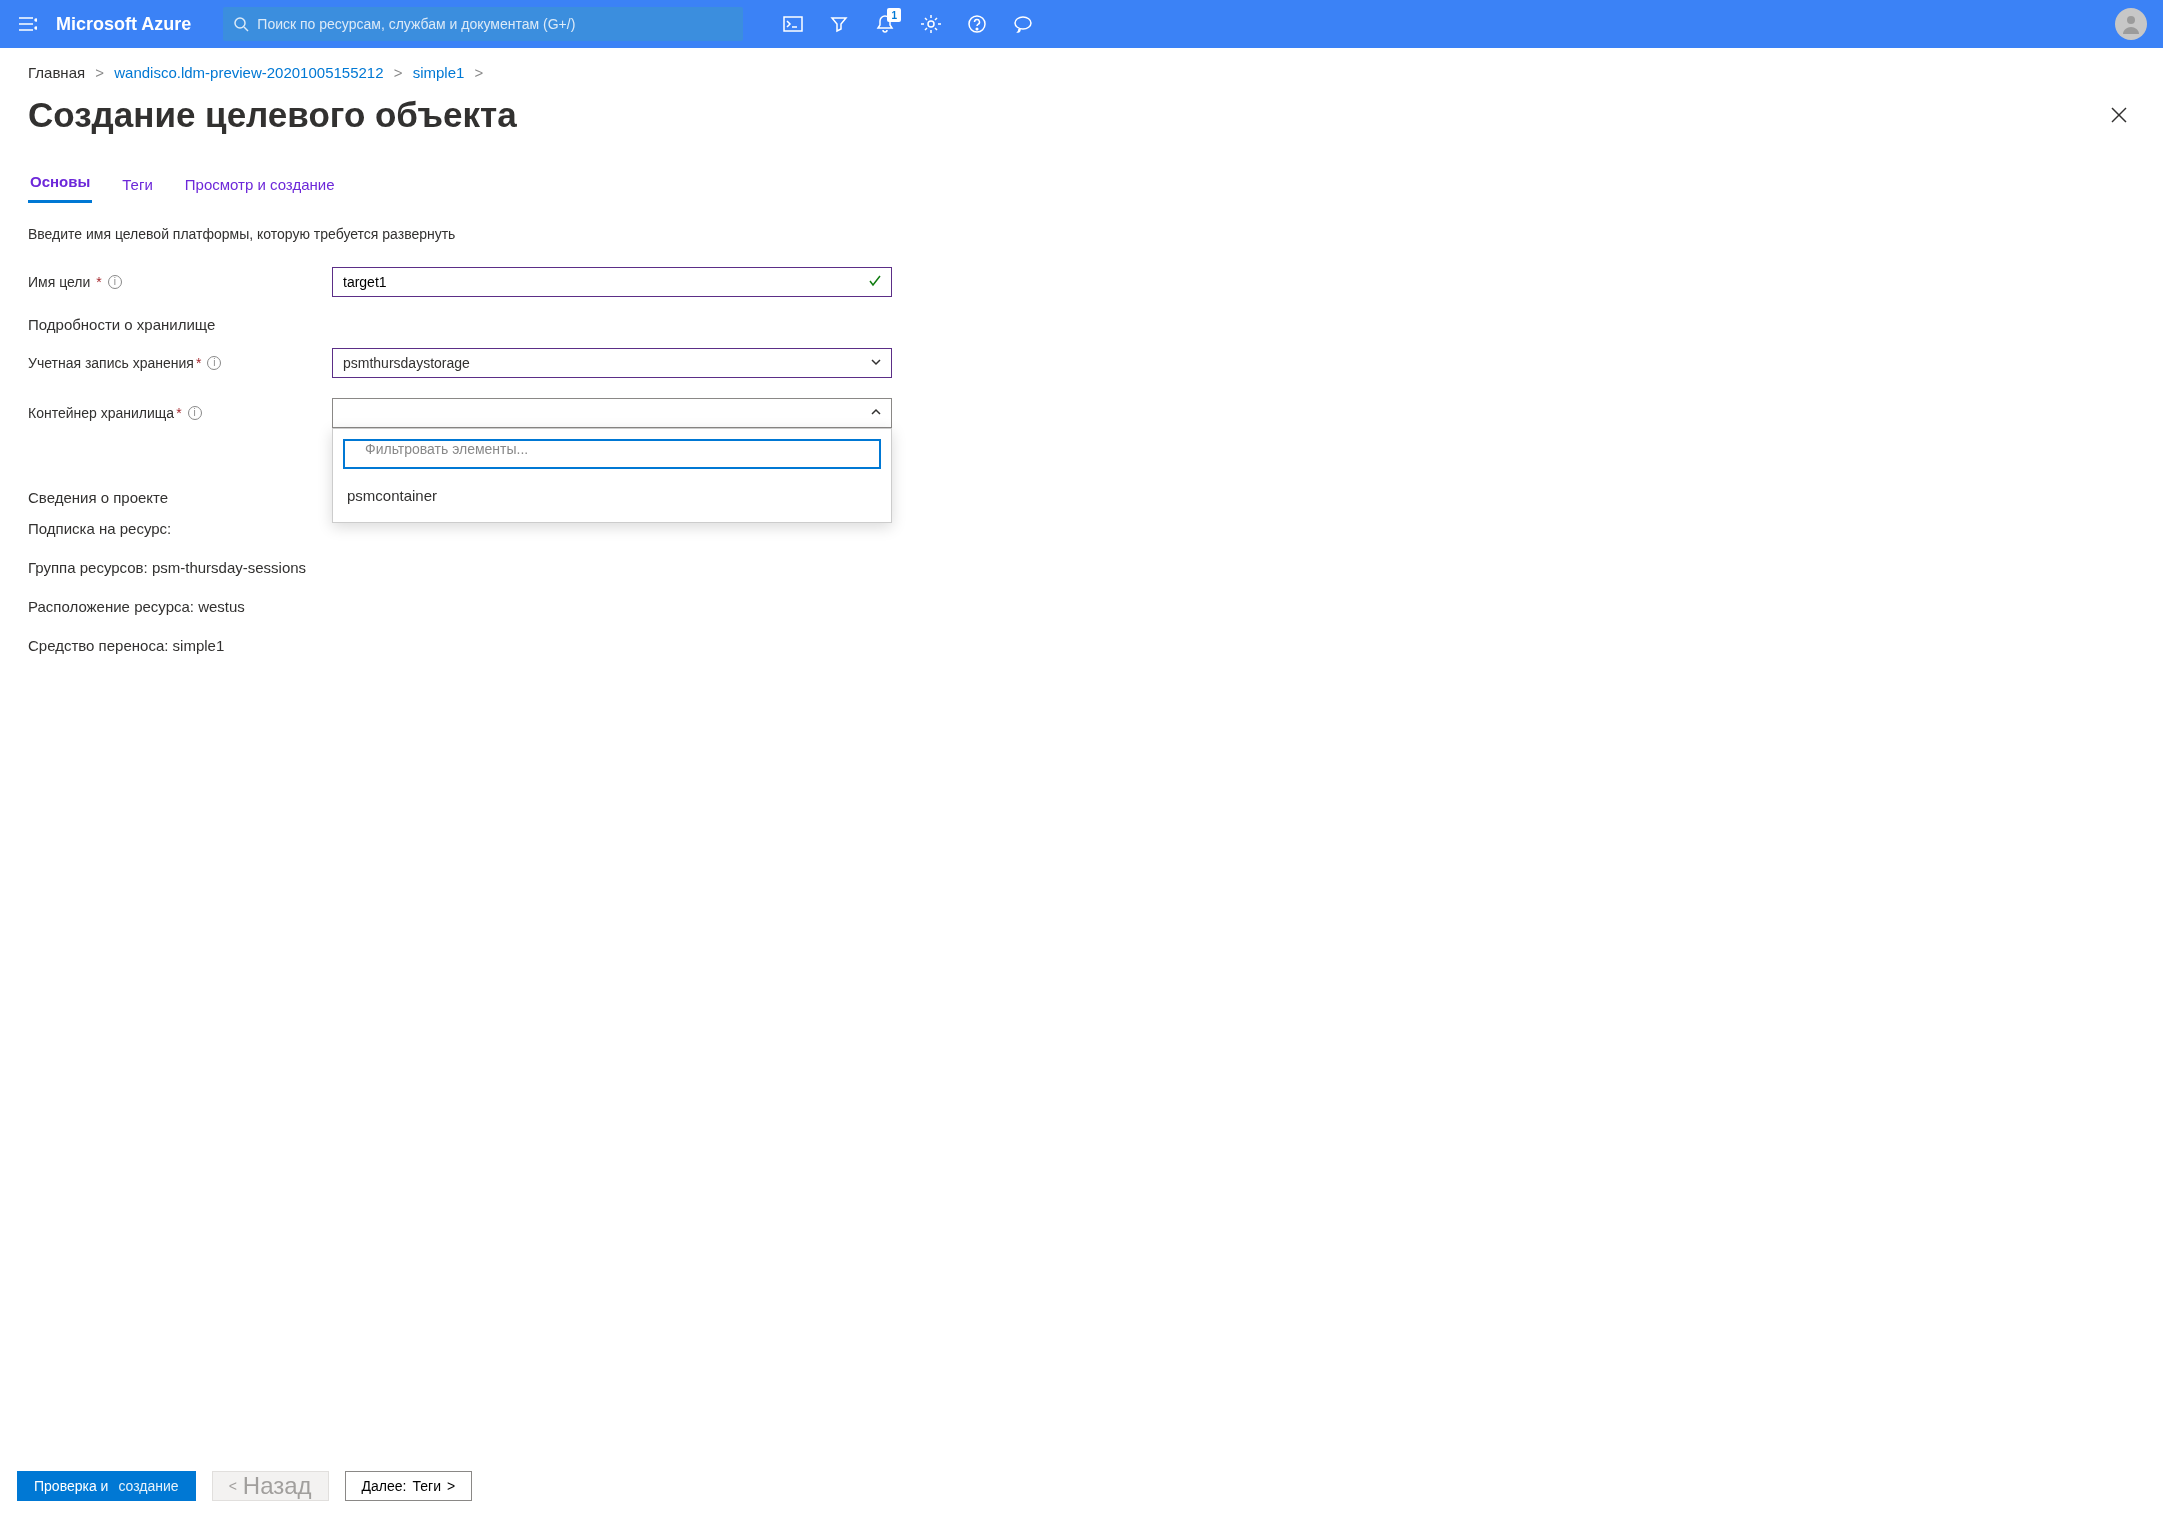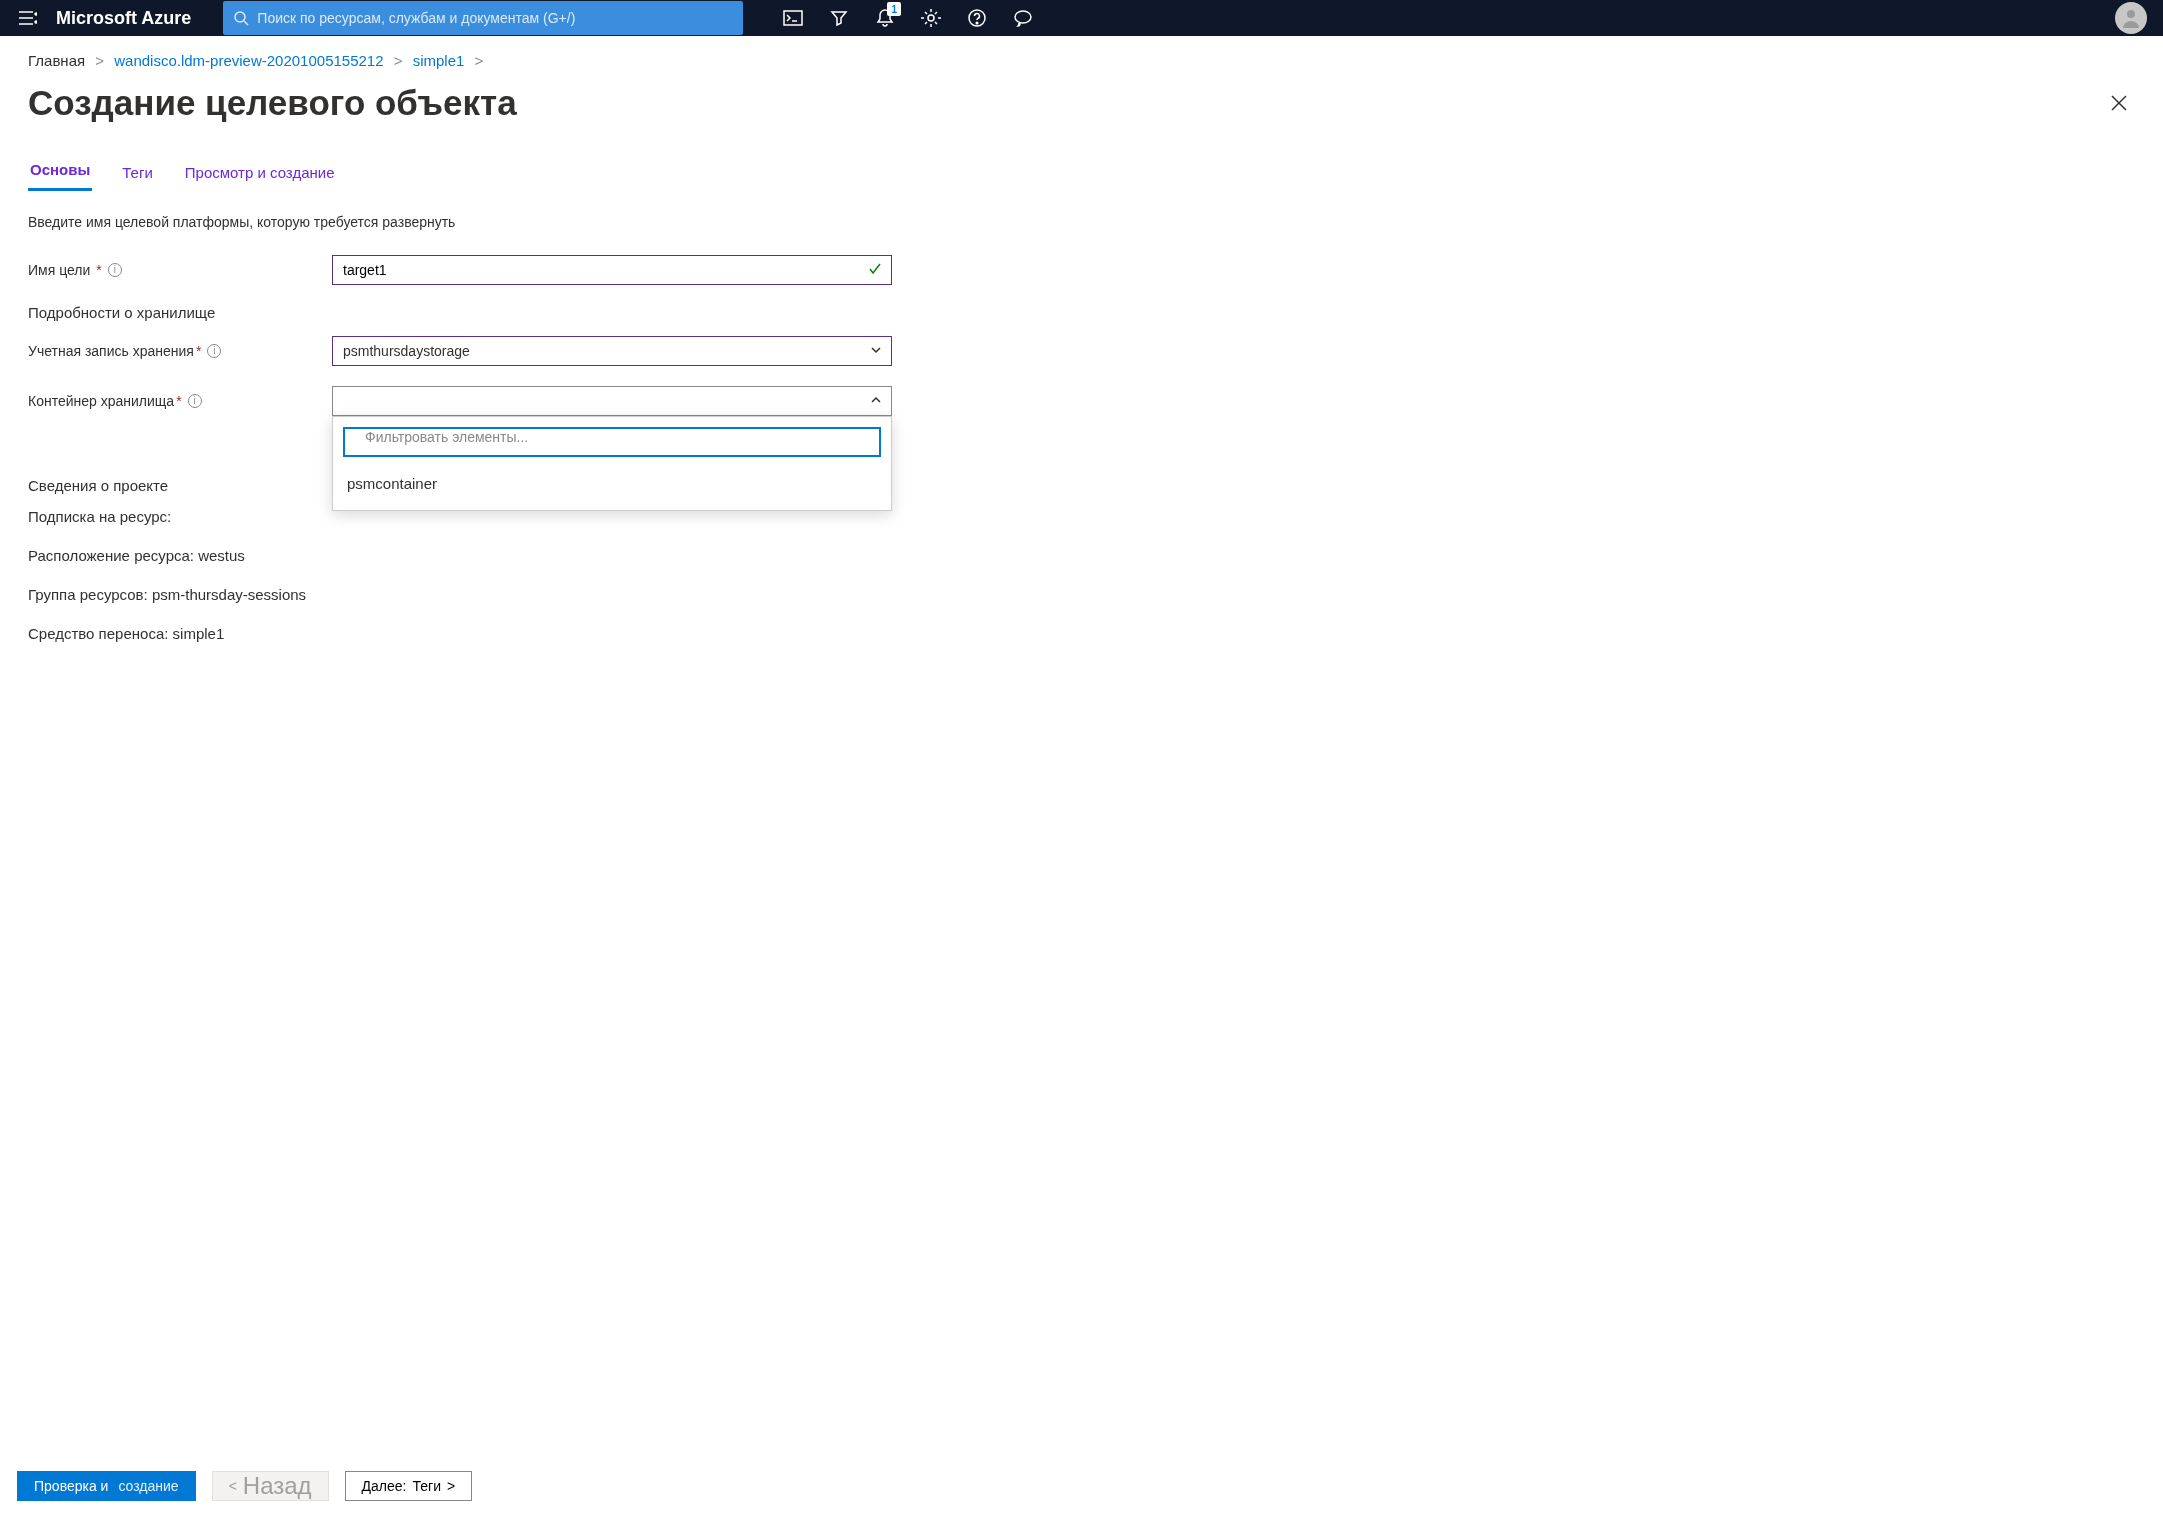--- a/index.html
+++ b/index.html
@@ -1,19 +1,19 @@
 <!DOCTYPE html>
 <html><head>
 <meta charset="utf-8">
 <style>
 * { box-sizing: border-box; margin: 0; padding: 0; font-family: "Segoe UI", Arial, sans-serif; }
 body { background: #fff; color: #323130; font-size: 14px; }
 
 
-.topbar { background: #0f172a; height: 36px; display: flex; align-items: center; color: #fff; padding: 0 8px; }
+.topbar { background: #3b82f6; height: 48px; display: flex; align-items: center; color: #fff; padding: 0 8px; }
 .hamburger { width: 40px; height: 40px; display: flex; align-items: center; justify-content: center; cursor: pointer; }
 .brand { font-size: 18px; font-weight: 600; margin-left: 8px; margin-right: 32px; white-space: nowrap; }
 .search-wrap { flex: 0 0 520px; height: 34px; background: #3b8ede; display: flex; align-items: center; padding: 0 10px; border-radius: 2px; }
 .search-wrap input { background: transparent; border: none; outline: none; color: #fff; font-size: 14px; flex: 1; margin-left: 8px; }
 .search-wrap input::placeholder { color: #dceaf7; }
 .top-icons { display: flex; align-items: center; margin-left: 28px; gap: 2px; }
 .top-icon-btn { width: 44px; height: 44px; display: flex; align-items: center; justify-content: center; cursor: pointer; position: relative; }
 .notif-badge { position: absolute; top: 6px; right: 6px; background: #fff; color: #0078d4; font-size: 10px; font-weight: 700; min-width: 14px; height: 14px; border-radius: 2px; display: flex; align-items: center; justify-content: center; padding: 0 2px; }
 .top-spacer { flex: 1; }
 .avatar { width: 32px; height: 32px; border-radius: 50%; background: #c7c7c7; margin-right: 8px; display: flex; align-items: center; justify-content: center; }
@@ -223,22 +223,22 @@
           <input placeholder="Фильтровать элементы..." style="">
         </div>
         <div class="dd-item">psmcontainer</div>
       </div>
     </div>
   </div>
 
   <div class="section-h" style="margin-top:60px">Сведения о проекте</div>
 
   <div class="proj-line">Подписка на ресурс:</div>
+  <div class="proj-line">Группа ресурсов: psm-thursday-sessions</div>
   <div class="proj-line">Расположение ресурса: westus</div>
-  <div class="proj-line">Группа ресурсов: psm-thursday-sessions</div>
   <div class="proj-line">Средство переноса: simple1</div>
 </div>
 
 <div class="footer">
   <button class="btn primary">
     <span>Проверка и</span>
     <span class="sub">создание</span>
   </button>
   <button class="btn disabled">
     <span>&lt;</span>

